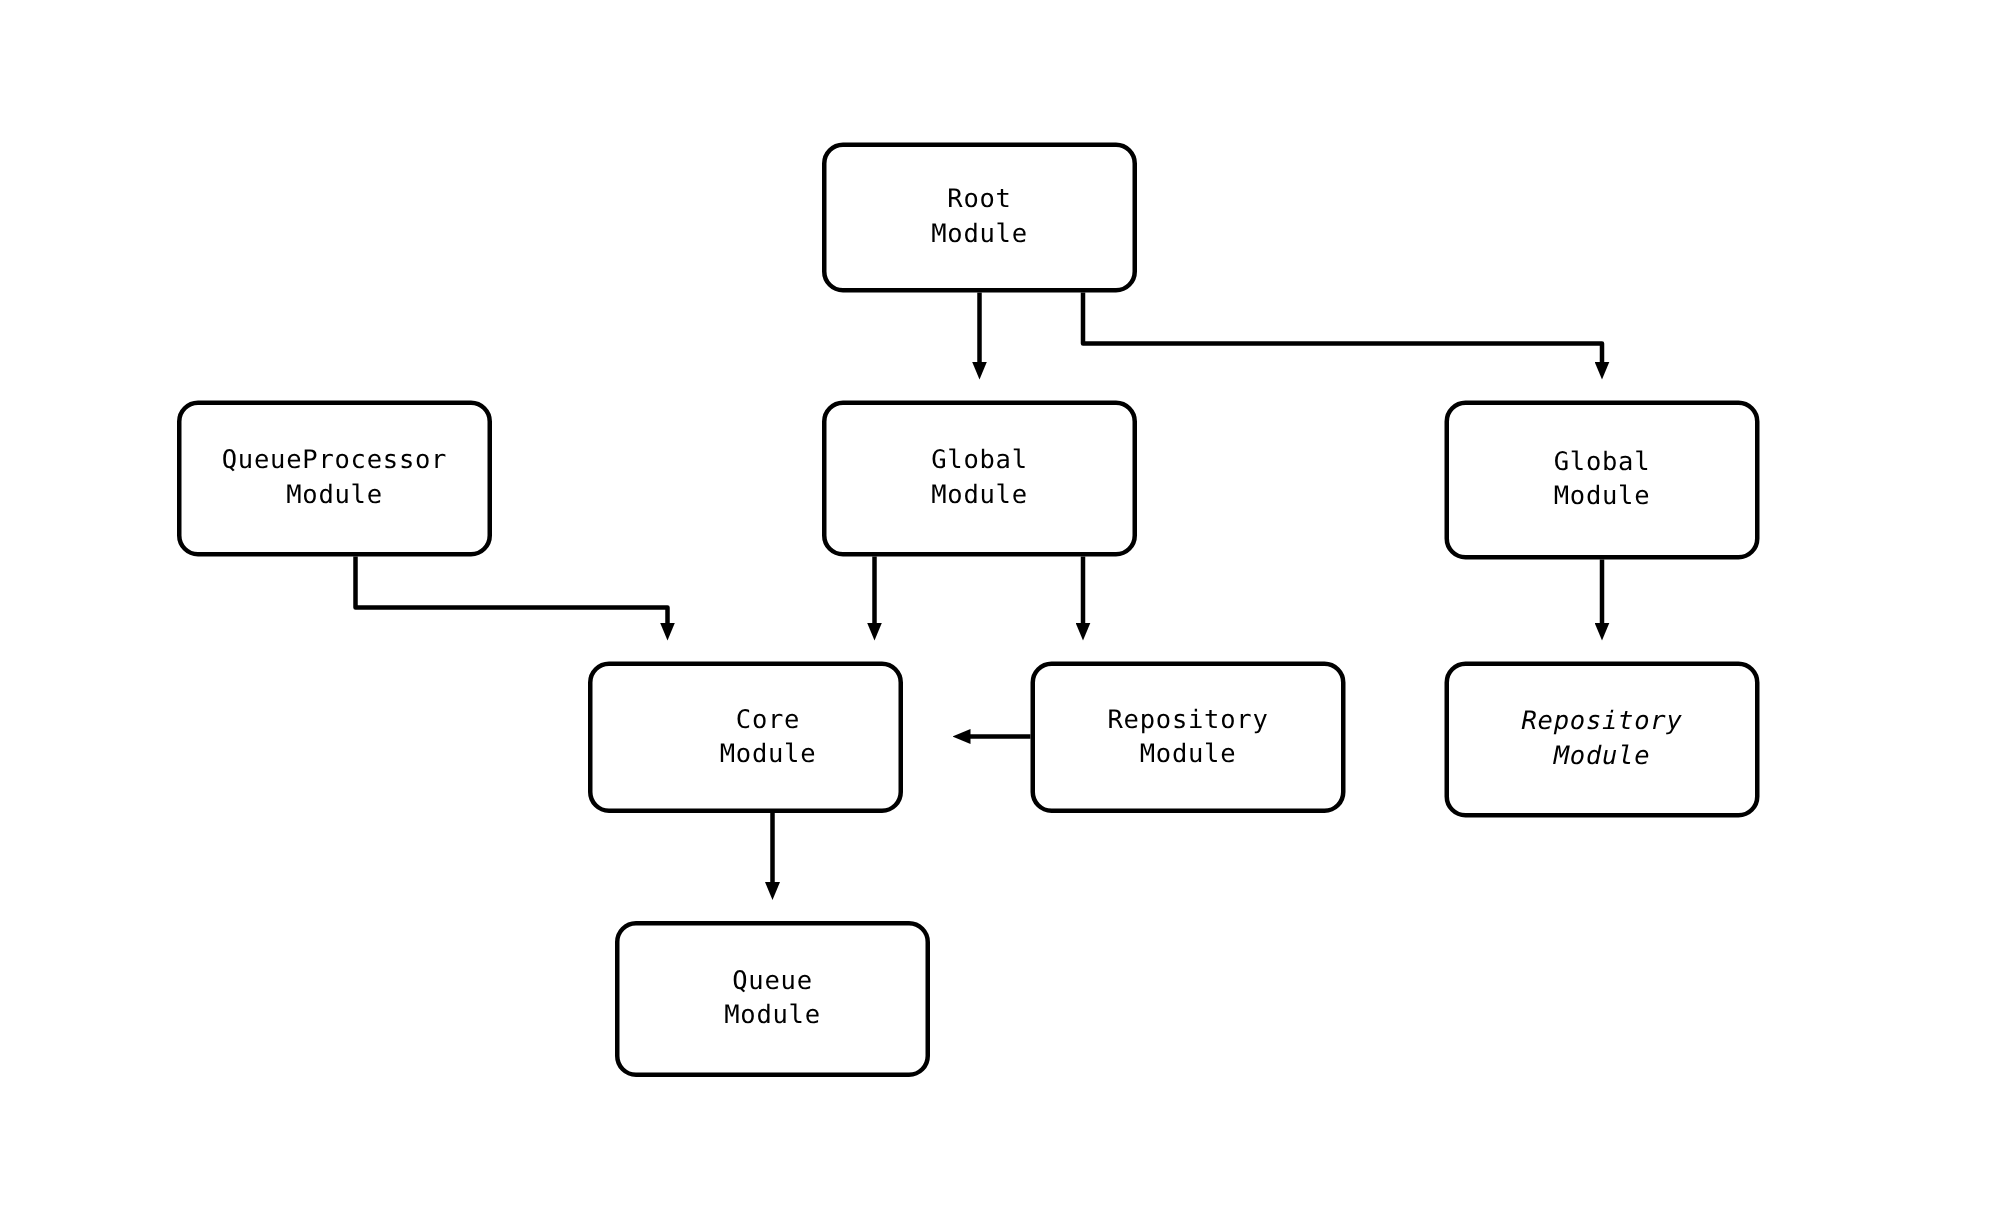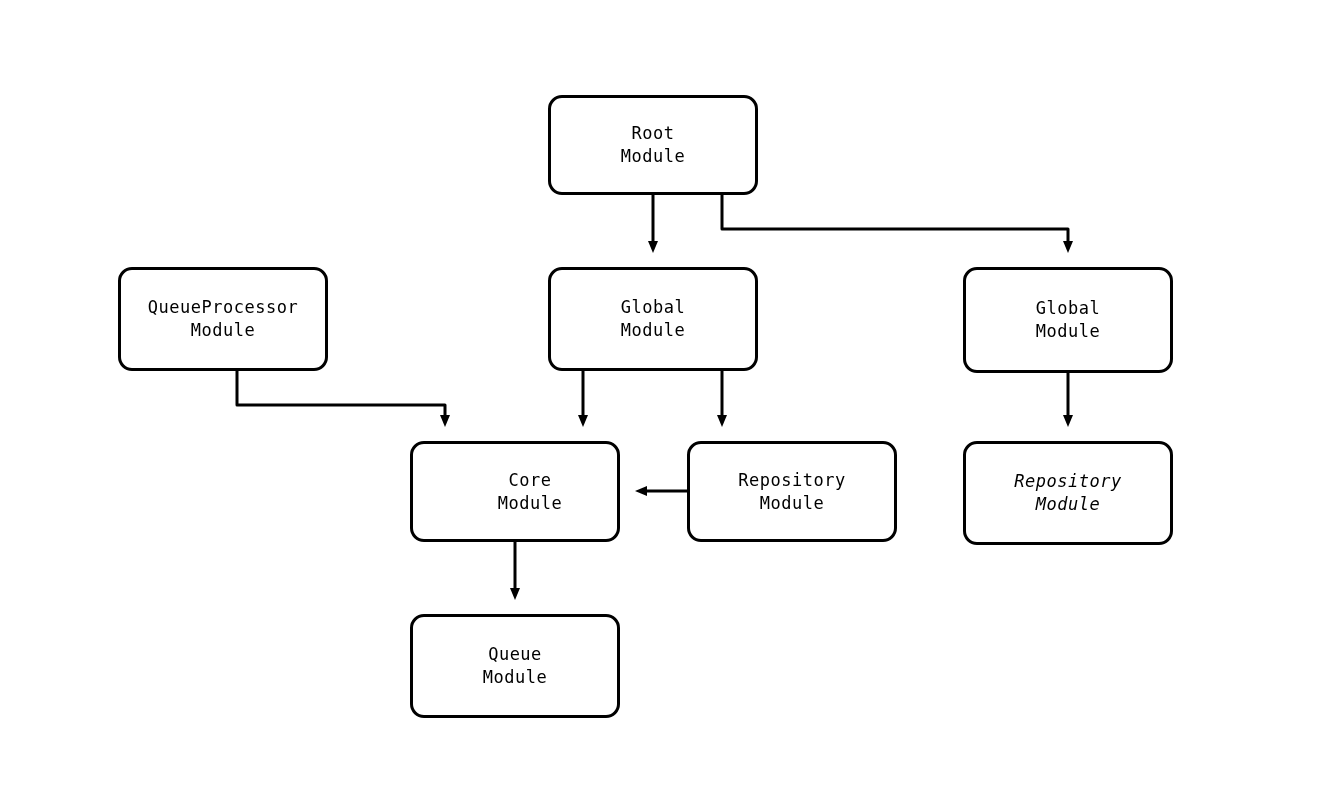--- a/index.html
+++ b/index.html
@@ -104,21 +104,21 @@
   <div class="node" style="left:548px; top:267px; width:210px; height:104px;">
     <div class="node-line">Global</div>
     <div class="node-line">Module</div>
   </div>
 
   <div class="node" style="left:963px; top:267px; width:210px; height:106px;">
     <div class="node-line">Global</div>
     <div class="node-line">Module</div>
   </div>
 
-  <div class="node" style="left:410px; top:441px; width:210px; height:101px;padding-left:30px;">
+  <div class="node" style="left:392px; top:441px; width:210px; height:101px;padding-left:30px;">
     <div class="node-line">Core</div>
     <div class="node-line">Module</div>
   </div>
 
   <div class="node" style="left:687px; top:441px; width:210px; height:101px;">
     <div class="node-line">Repository</div>
     <div class="node-line">Module</div>
   </div>
 
   <div class="node" style="left:963px; top:441px; width:210px; height:104px;font-style:italic;">

